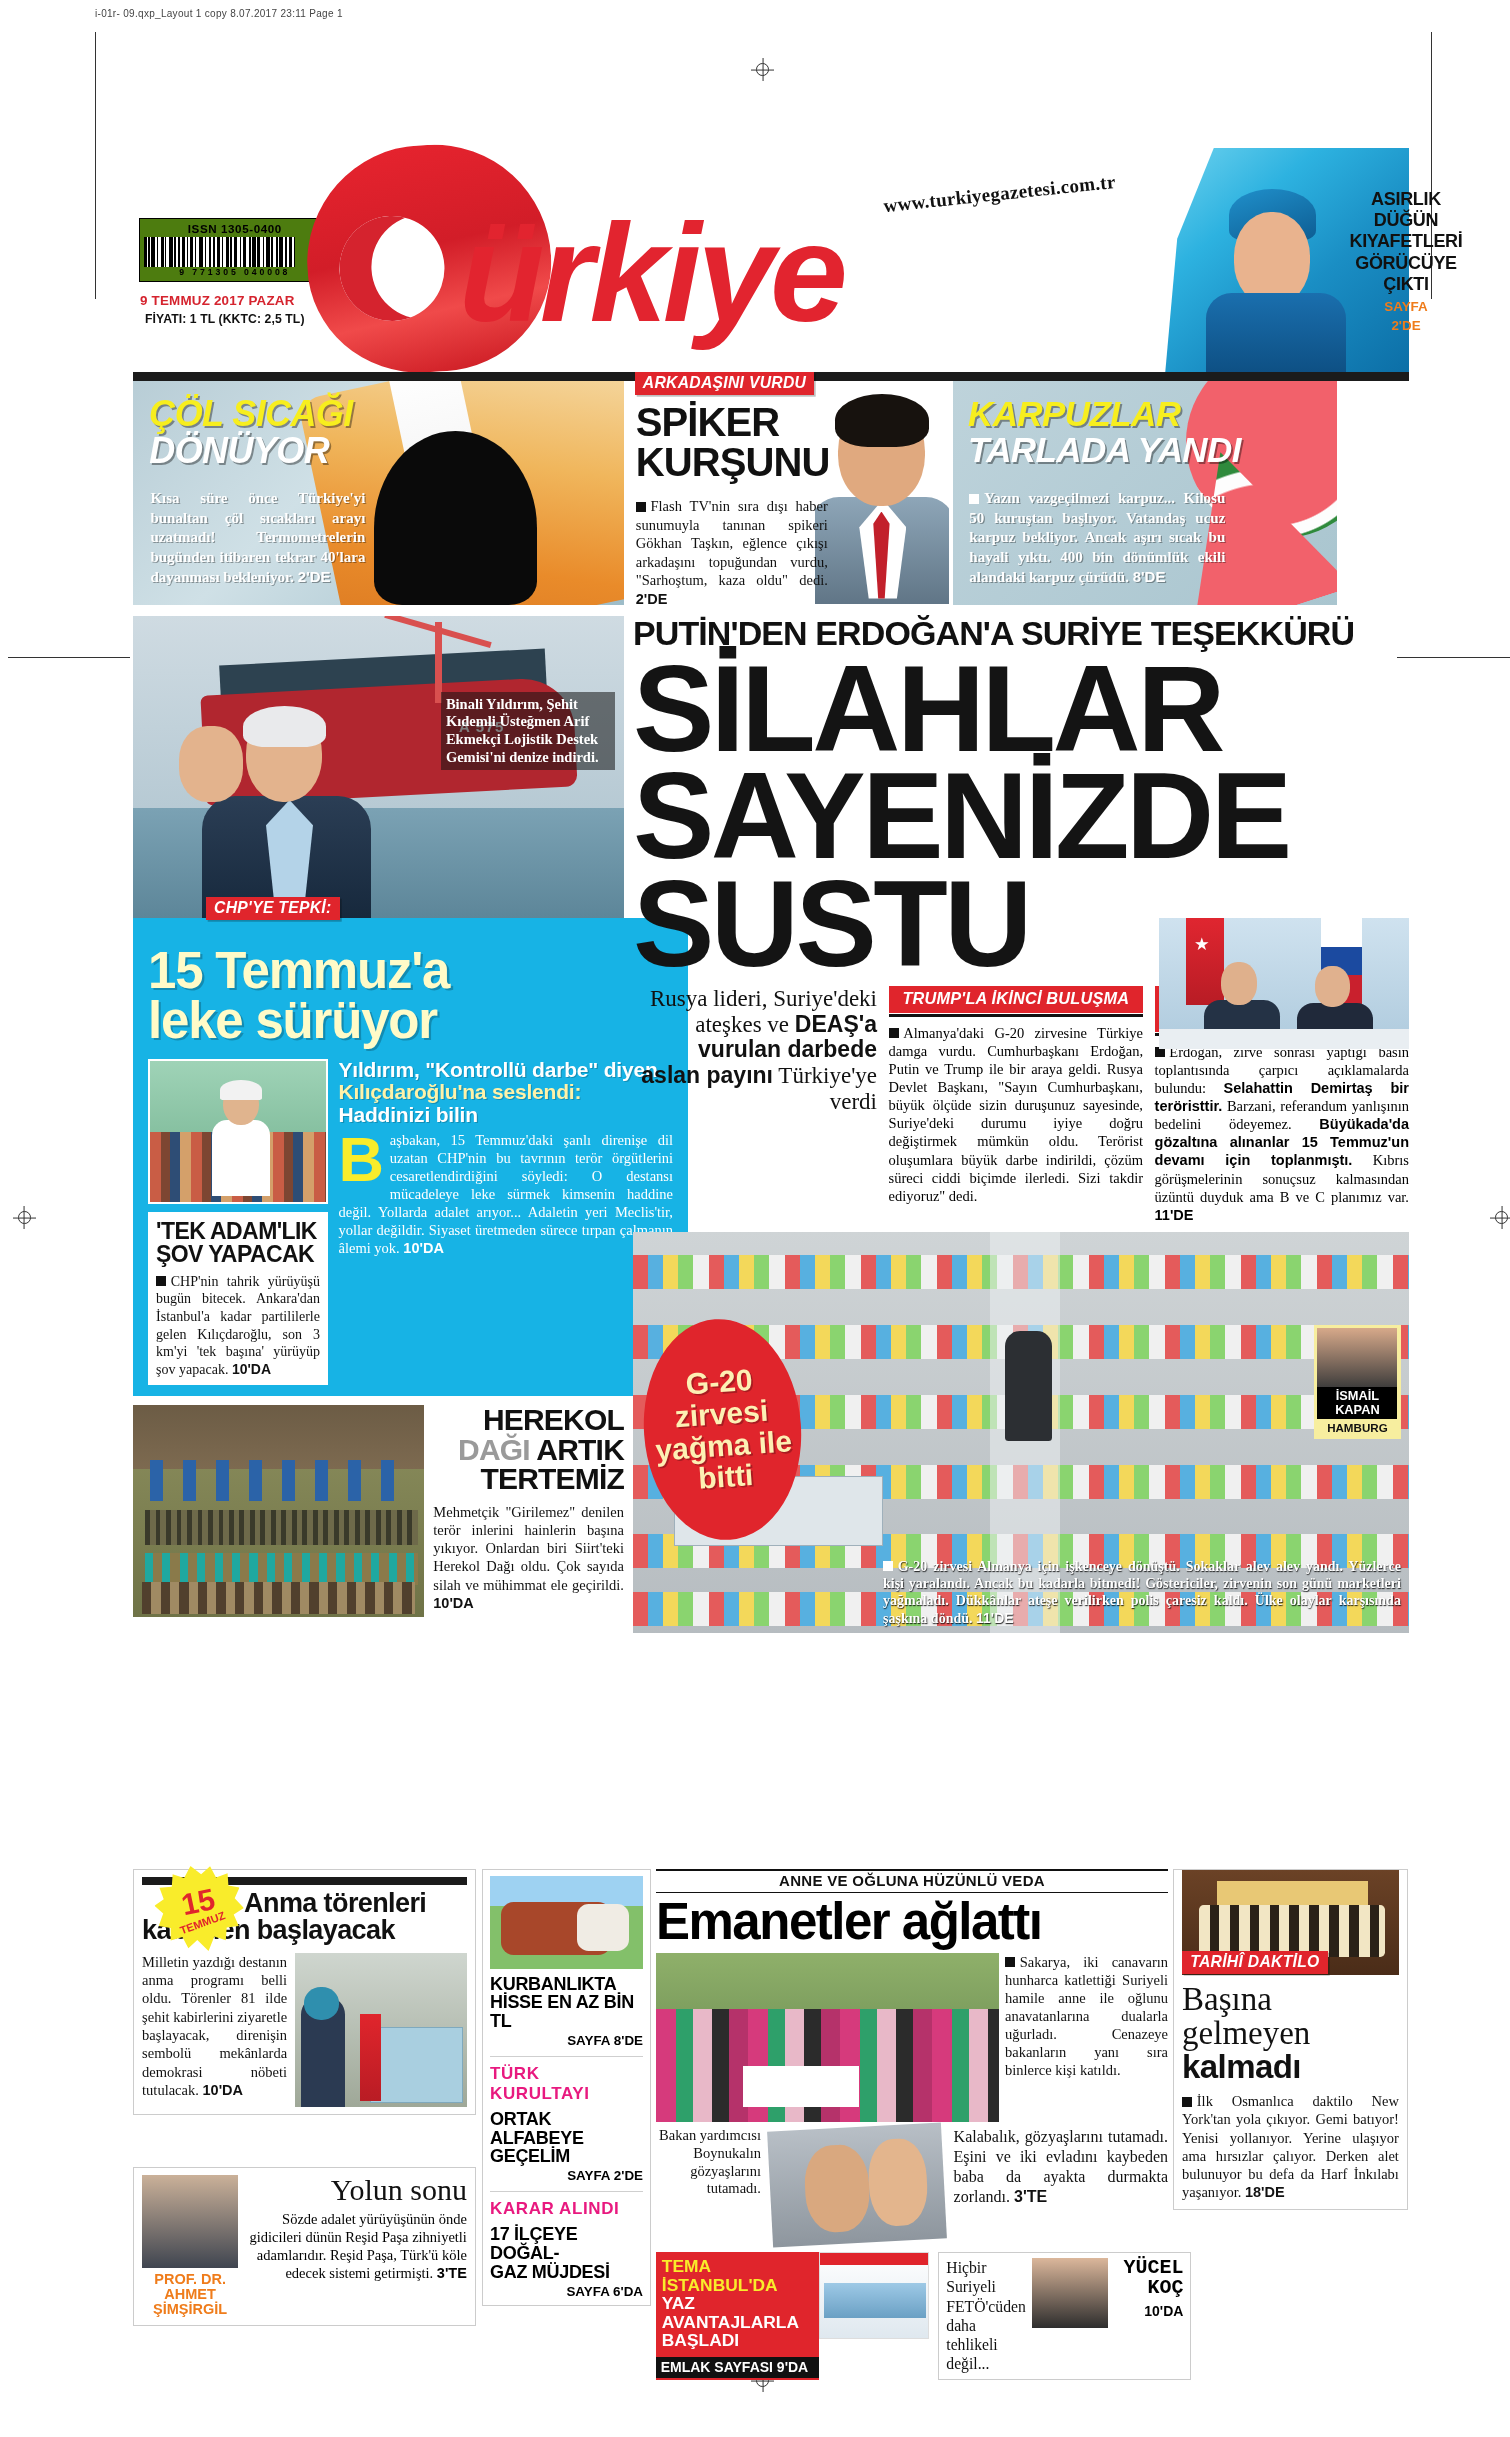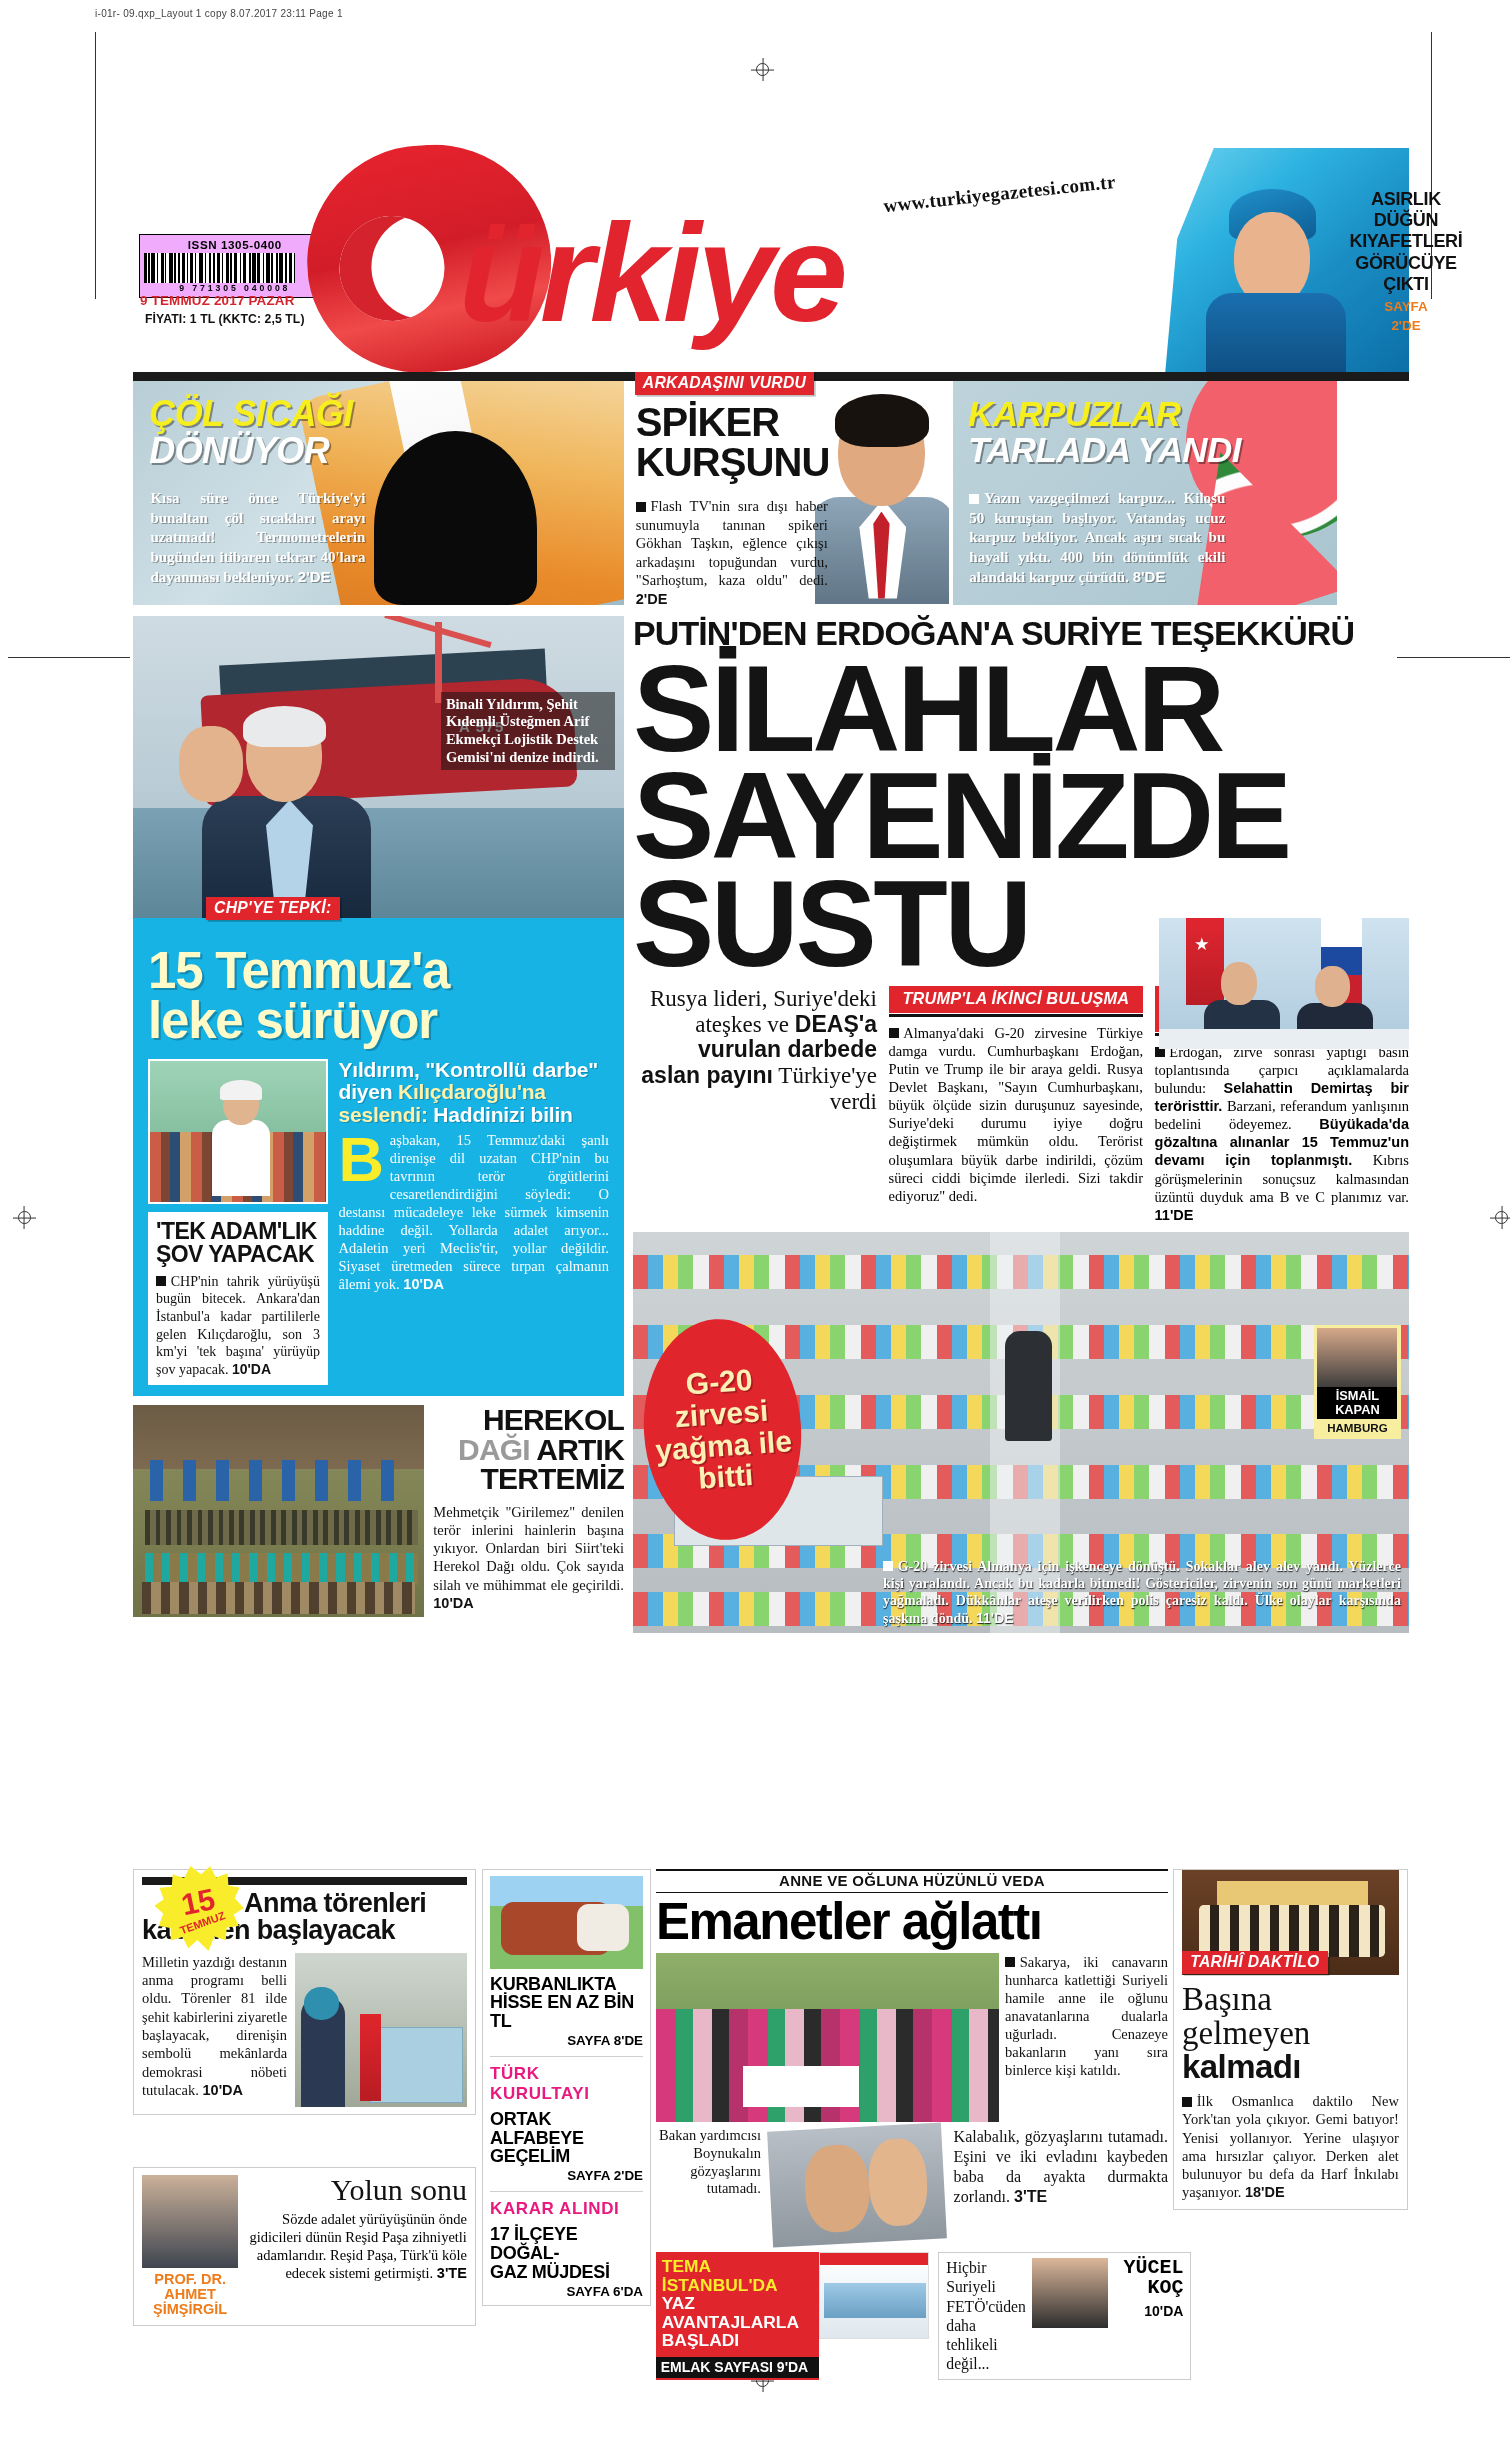--- a/index.html
+++ b/index.html
@@ -17,22 +17,22 @@
   .regmark { position:absolute; width:23px; height:23px; }
   .regmark::before,.regmark::after{content:"";position:absolute;background:#333;}
   .regmark::before{left:50%;top:0;width:0.9px;height:100%;transform:translateX(-50%);}
   .regmark::after{top:50%;left:0;height:0.9px;width:100%;transform:translateY(-50%);}
   .regmark .ring{position:absolute;left:50%;top:50%;width:12.8px;height:12.8px;margin:-6.4px 0 0 -6.4px;
     border:0.9px solid #333;border-radius:50%;}
   .cropline{position:absolute;background:#333;}
 
   
   .masthead { position:absolute; left:125px; top:148px; width:1276px; height:227px; }
-  .barcode-box { position:absolute; left:5.8px; top:86px; width:192px; height:64px;
-     border:1.2px solid #000; background:#f0abfc; padding:2.9px 4.7px 1.7px; }
+  .barcode-box { position:absolute; left:5.8px; top:70px; width:192px; height:64px;
+     border:1.2px solid #000; background:#4d7c0f; padding:2.9px 4.7px 1.7px; }
   .issn { font-family:"Liberation Sans",sans-serif; font-size:11.6px; font-weight:700;
           letter-spacing:0.6px; text-align:center; }
   .bars { height:30px; margin-top:1.7px; display:flex; gap:0; align-items:stretch; }
   .bars i{ display:block; background:#000; }
   .barnum { font-family:"Liberation Sans",sans-serif; font-size:8.7px; font-weight:700;
             letter-spacing:2.9px; text-align:center; }
   .issue-date { position:absolute; left:7px; top:145px; font-family:"Liberation Sans",sans-serif;
                 font-weight:700; font-size:13.4px; color:#d5232e; letter-spacing:0.2px; }
   .issue-price { position:absolute; left:12px; top:164px; font-family:"Liberation Sans",sans-serif;
                  font-weight:700; font-size:12.2px; color:#111; letter-spacing:0.1px; }
@@ -156,21 +156,21 @@
   .shipbox .pm .hair{position:absolute;left:58px;top:-3.5px;width:83px;height:41px;border-radius:50% 50% 28% 28%;background:#e9eaec;}
   .shipbox .pm .suit{position:absolute;left:17.4px;top:87px;width:169px;height:125px;
     background:linear-gradient(180deg,#2b3e55,#16283c);border-radius:33px 33px 0 0;}
   .shipbox .pm .shirt{position:absolute;left:81px;top:91px;width:47px;height:105px;background:#b4d3e8;
     clip-path:polygon(50% 0,100% 24%,82% 100%,18% 100%,0 24%);}
   .shipbox .pm .hand{position:absolute;left:-5.8px;top:17.4px;width:64px;height:76px;border-radius:44%;background:#e3b38d;}
   .shipcap{ position:absolute; right:9.3px; top:76px; width:174px; color:#fff;
     font-family:"Liberation Serif",serif; font-weight:700; font-size:14.5px; line-height:1.22;
     background:rgba(20,20,20,.55); padding:3.5px 5.2px;}
 
-  .bluebox{ position:relative; width:491px; background:#17b3e5; padding:0 0 10.5px; }
+  .bluebox{ position:relative; width:555px; background:#17b3e5; padding:0 0 10.5px; }
   .chp-kicker{ position:absolute; left:73px; top:-21px; z-index:5; }
   .bluebox h1{ padding:28px 15px 0; font-family:"Liberation Sans",sans-serif; font-weight:700;
     font-size:51px; line-height:.98; color:#fffbc8; letter-spacing:-1.2px;
     text-shadow:2.3px 2.3px 0 rgba(0,0,0,.22);}
   .bb-grid{ display:flex; gap:10.5px; padding:12.8px 15px 0; }
   .bb-photo{ width:180px; }
   .bb-photo .ph{ width:180px; height:145px; position:relative; overflow:hidden;
      background:linear-gradient(180deg,#9fd3b7,#6fae8b); border:2.3px solid #fff; }
   .bb-photo .ph .crowd{position:absolute;left:0;bottom:0;width:100%;height:70px;
      background:repeating-linear-gradient(90deg,#c95d45 0 10.5px,#7d4632 10.5px 20px,#2e4d75 20px 30px,#d4a06a 30px 41px);}

